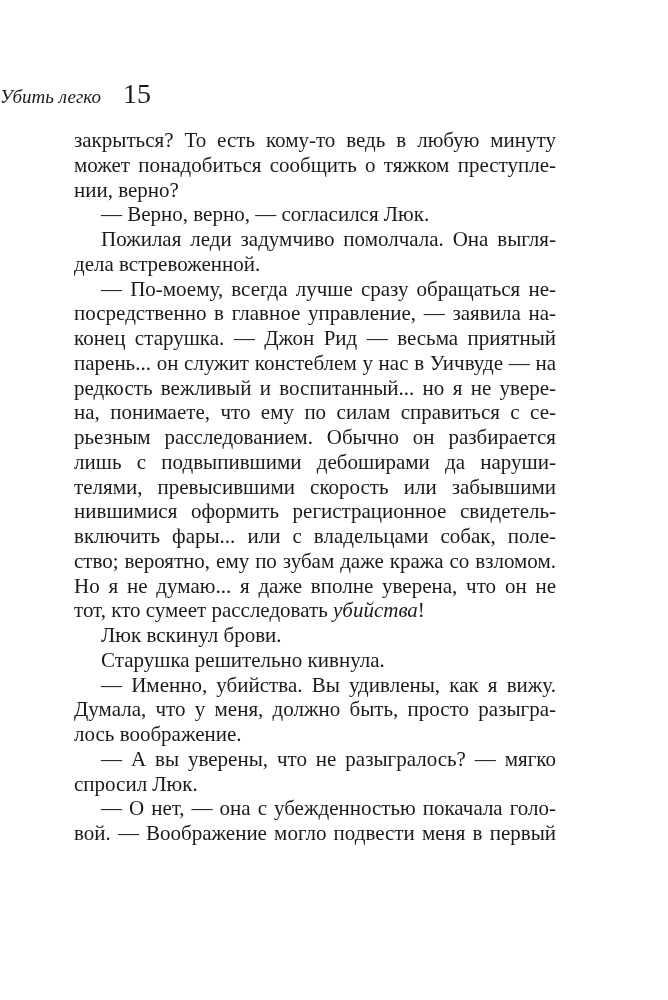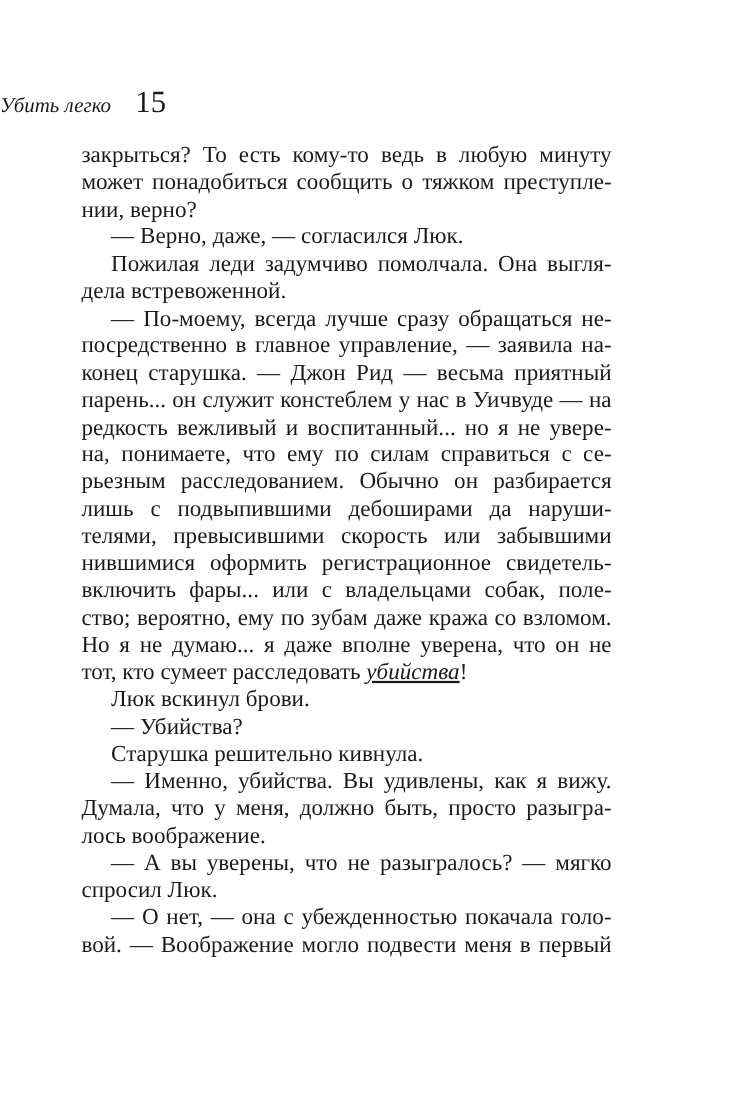--- a/index.html
+++ b/index.html
@@ -20,52 +20,51 @@
   .text-block {
     position: absolute; left: 74px; top: 128px; width: 482px;
     font-size: 21px; line-height: 24.75px;
   }
   .line {
     display: block; height: 24.75px; white-space: nowrap;
     text-align: justify; text-align-last: justify;
   }
   .line.last { text-align-last: left; }
   .line.indent { padding-left: 27px; }
-  em { font-style: italic; text-decoration: underline; }
+  em { font-style: italic; }
 </style>
 </head>
 <body>
 
 <div class="running-head">
   <span class="rh-title">Убить легко</span><span class="rh-num">15</span>
 </div>
 
 <div class="text-block">
   <span class="line">закрыться? То есть кому-то ведь в любую минуту</span>
   <span class="line">может понадобиться сообщить о тяжком преступле-</span>
   <span class="line last">нии, верно?</span>
-  <span class="line indent last">— Верно, даже, — согласился Люк.</span>
+  <span class="line indent last">— Верно, верно, — согласился Люк.</span>
   <span class="line indent">Пожилая леди задумчиво помолчала. Она выгля-</span>
   <span class="line last">дела встревоженной.</span>
   <span class="line indent">— По-моему, всегда лучше сразу обращаться не-</span>
   <span class="line">посредственно в главное управление, — заявила на-</span>
   <span class="line">конец старушка. — Джон Рид — весьма приятный</span>
   <span class="line">парень... он служит констеблем у нас в Уичвуде — на</span>
   <span class="line">редкость вежливый и воспитанный... но я не увере-</span>
   <span class="line">на, понимаете, что ему по силам справиться с се-</span>
   <span class="line">рьезным расследованием. Обычно он разбирается</span>
   <span class="line">лишь с подвыпившими дебоширами да наруши-</span>
   <span class="line">телями, превысившими скорость или забывшими</span>
   <span class="line">нившимися оформить регистрационное свидетель-</span>
   <span class="line">включить фары... или с владельцами собак, поле-</span>
   <span class="line">ство; вероятно, ему по зубам даже кража со взломом.</span>
   <span class="line">Но я не думаю... я даже вполне уверена, что он не</span>
   <span class="line last"><span>тот, кто сумеет расследовать </span><em>убийства</em><span>!</span></span>
   <span class="line indent last">Люк вскинул брови.</span>
-  <span class="line indent last">— Убийства?</span>
   <span class="line indent last">Старушка решительно кивнула.</span>
   <span class="line indent">— Именно, убийства. Вы удивлены, как я вижу.</span>
   <span class="line">Думала, что у меня, должно быть, просто разыгра-</span>
   <span class="line last">лось воображение.</span>
   <span class="line indent">— А вы уверены, что не разыгралось? — мягко</span>
   <span class="line last">спросил Люк.</span>
   <span class="line indent">— О нет, — она с убежденностью покачала голо-</span>
   <span class="line">вой. — Воображение могло подвести меня в первый</span>
 </div>
 

